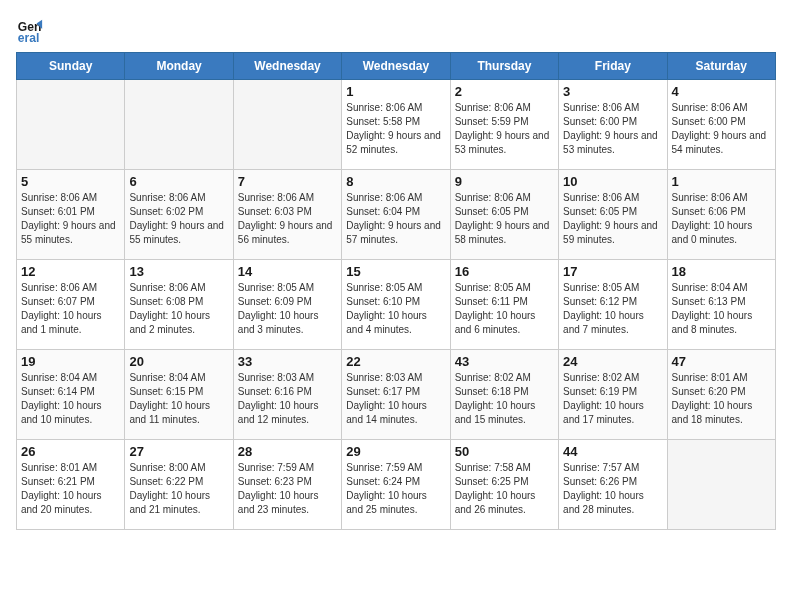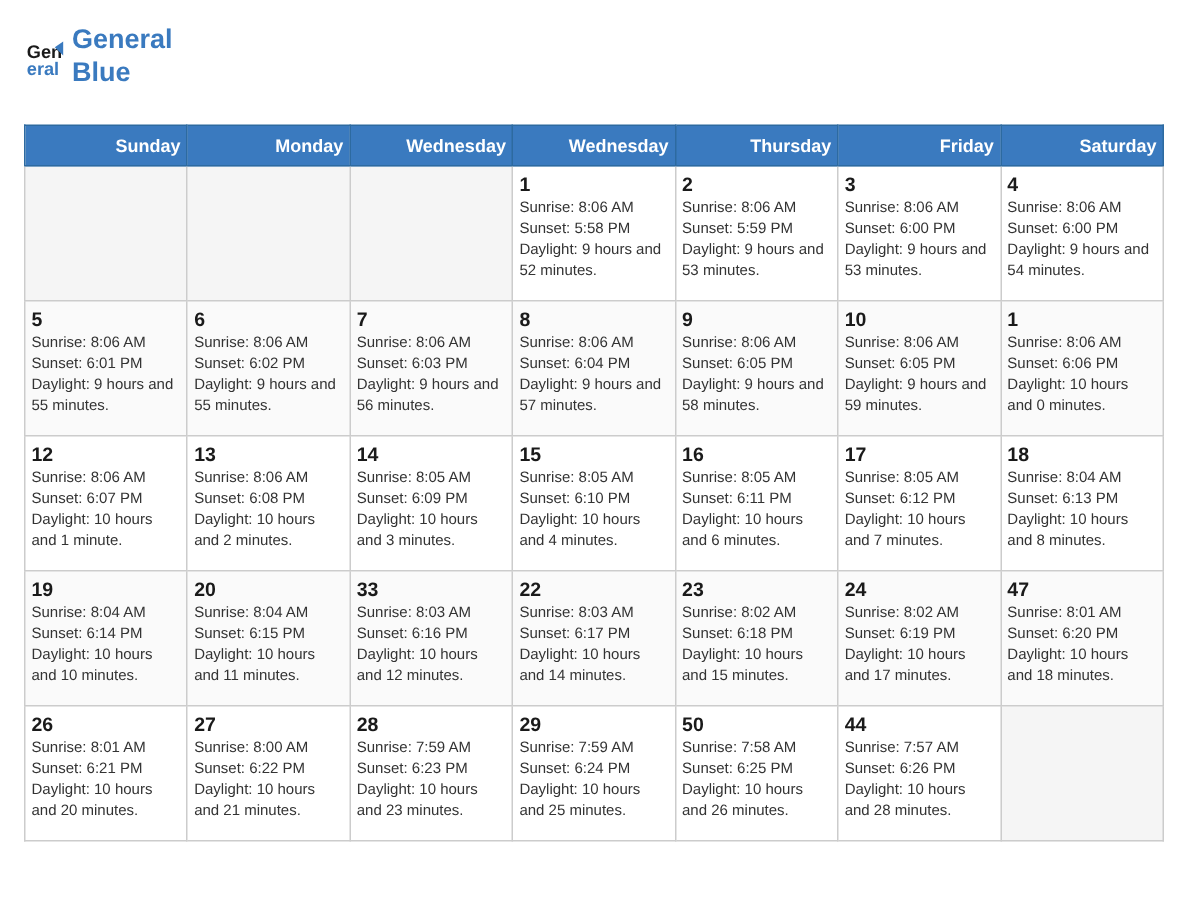--- a/index.html
+++ b/index.html
@@ -7,21 +7,21 @@
       font-family: Arial, sans-serif;
       background: #fff;
       width: 792px;
       min-height: 612px;
       padding: 16px;
     }
     .header {
       display: flex;
       justify-content: space-between;
       align-items: flex-start;
-      margin-bottom: 24px;
+      margin-bottom: 8px;
     }
     .logo {
       display: flex;
       align-items: center;
     }
     .logo-text {
       font-size: 18px;
       font-weight: bold;
       color: #1a1a1a;
       line-height: 1.2;
@@ -50,21 +50,21 @@
       width: 100%;
       border-collapse: collapse;
       table-layout: fixed;
     }
     th {
       background-color: #3a7abf;
       color: #fff;
       font-size: 12px;
       font-weight: bold;
       padding: 6px 4px;
-      text-align: right;
+      text-align: center;
       border: 1px solid #2d6aa0;
     }
     td {
       border: 1px solid #ccc;
       vertical-align: top;
       padding: 4px;
       height: 90px;
       font-size: 10px;
       color: #333;
       background: #fff;
@@ -91,25 +91,20 @@
 <body>
 
 <div class="header">
   <div class="logo">
     <svg class="logo-icon" viewBox="0 0 30 30">
       <rect width="30" height="30" fill="none"></rect>
       <text x="2" y="16" font-size="13" font-weight="bold" fill="#1a1a1a">Gen</text>
       <text x="2" y="28" font-size="13" font-weight="bold" fill="#3a7abf">eral</text>
       <polygon points="22,8 28,4 28,14" fill="#3a7abf"></polygon>
     </svg>
-    <div>
-      <div class="logo-text">
-        <span>General</span><br><span style="color:#3a7abf">Blue</span>
-      </div>
-    </div>
   </div>
   <div class="title-block">
     <div class="month-title"></div>
     <div class="location"></div>
   </div>
 </div>
 
 <table>
   <thead>
     <tr id="header-row">
@@ -215,21 +210,21 @@
         </td>
         <td>
           <div class="day-num">33</div>
           <div class="day-info">Sunrise: 8:03 AM<br>Sunset: 6:16 PM<br>Daylight: 10 hours and 12 minutes.</div>
         </td>
         <td>
           <div class="day-num">22</div>
           <div class="day-info">Sunrise: 8:03 AM<br>Sunset: 6:17 PM<br>Daylight: 10 hours and 14 minutes.</div>
         </td>
         <td>
-          <div class="day-num">23</div>
+          <div class="day-num">43</div>
           <div class="day-info">Sunrise: 8:02 AM<br>Sunset: 6:18 PM<br>Daylight: 10 hours and 15 minutes.</div>
         </td>
         <td>
           <div class="day-num">24</div>
           <div class="day-info">Sunrise: 8:02 AM<br>Sunset: 6:19 PM<br>Daylight: 10 hours and 17 minutes.</div>
         </td>
         <td>
           <div class="day-num">47</div>
           <div class="day-info">Sunrise: 8:01 AM<br>Sunset: 6:20 PM<br>Daylight: 10 hours and 18 minutes.</div>
         </td>

